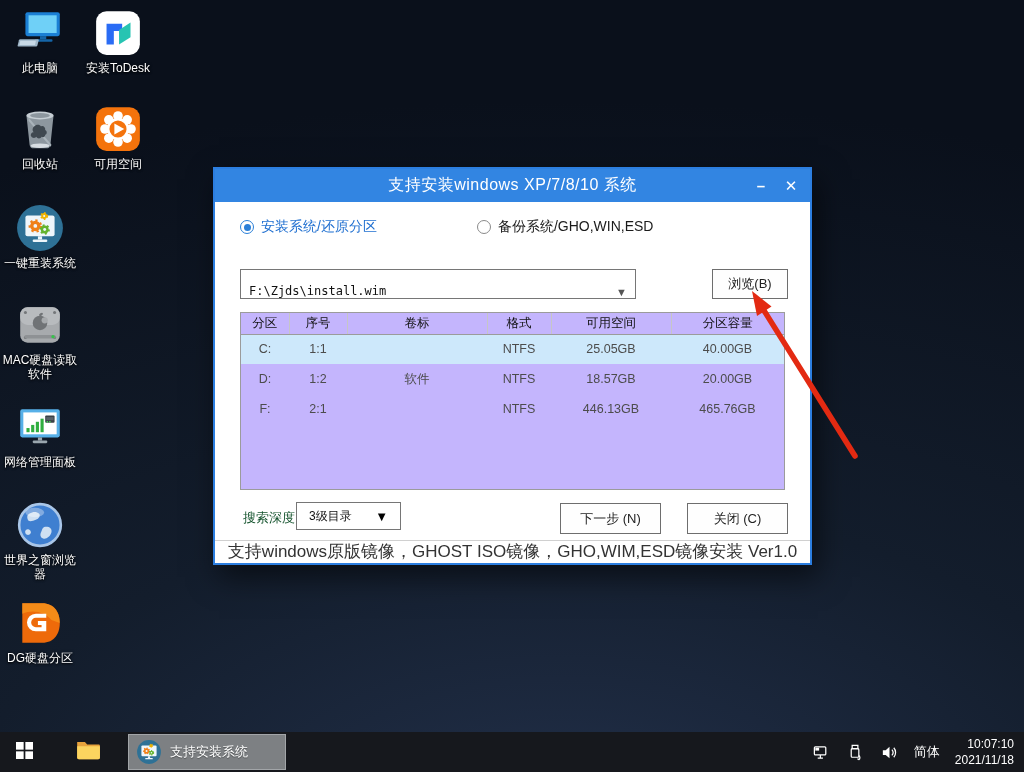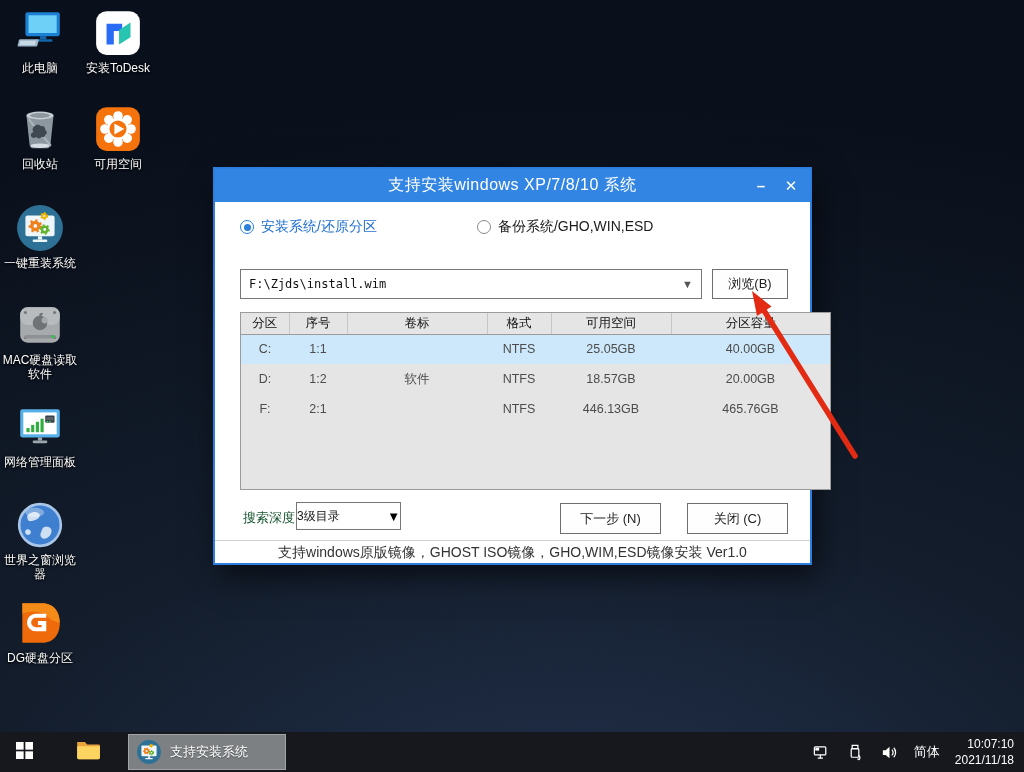--- a/index.html
+++ b/index.html
@@ -33,52 +33,52 @@
   .radio { display:flex; align-items:center; gap:7px; cursor:pointer;text-align:right; }
   .radio + .radio { margin-left:100px; }
   .rcirc { width:14px; height:14px; border-radius:50%; border:1px solid #8a8a8a; background:#fff;
     display:inline-flex; align-items:center; justify-content:center; }
   .radio.sel .rcirc { border-color:#2a7fd8; }
   .radio.sel .rcirc::after { content:""; width:7px; height:7px; border-radius:50%; background:#2a7fd8; }
   .radio.sel .rlbl { color:#1f6fd0; }
   .radio .rlbl { color:#1b1b1b; font-size:14px; }
 
   .path-label { position:absolute; top:43px; left:26px; color:#222; font-size:13px;margin-top:28px; }
-  .combo { position:absolute; top:67px; left:25px; width:462px; height:30px;
-    border:1px solid #767676; background:#fff; display:flex; align-items:center;
+  .combo { position:absolute; top:67px; left:25px; width:396px; height:30px;
+    border:1px solid #767676; background:#fff; display:flex; align-items:flex-end;
     padding:0 8px; cursor:pointer; }
   .combo .ctext { flex:1; font-family:"DejaVu Sans Mono","Liberation Mono",monospace;
     font-size:12px; color:#111; white-space:nowrap; overflow:hidden; }
   .combo .carrow { color:#555; font-size:11px; }
   .btn { border:1px solid #6e6e6e; background:#fefefe; color:#222; font-size:13px;
     cursor:pointer; font-family:inherit; }
   .browse { position:absolute; top:67px; left:497px; width:76px; height:30px; }
 
-  .tablewrap { position:absolute; top:110px; left:25px; width:591px; height:178px;
-    border:1px solid #9b9b9b; background:#e5e5e5; overflow:hidden; }
+  .tablewrap { position:absolute; top:110px; left:25px; width:545px; height:178px;
+    border:1px solid #9b9b9b; background:#c4b5fd; overflow:hidden; }
   table { width:100%; border-collapse:collapse; table-layout:fixed; }
   th { height:21px; font-weight:normal; font-size:12.5px; color:#111;
     border-bottom:1px solid #9b9b9b; }
   th:not(:first-child) { border-left:1px solid #c6c6c6; }
   th:nth-child(1){width:48px} th:nth-child(2){width:58px} th:nth-child(3){width:140px}
   th:nth-child(4){width:64px} th:nth-child(5){width:120px}
   td { height:30px; text-align:center; font-size:12.5px; color:#4c4c4c; }
   tr.selected td { background:#cde8fb; }
 
   .depth-label { position:absolute; top:307px; left:28px; color:#14532d; font-size:13px; }
   .depth-combo { position:absolute; top:300px; left:81px; width:105px; height:28px;
     border:1px solid #767676; background:#fff; display:flex; align-items:center;
-    padding:0 0; cursor:pointer; }
+    padding:0 12px; cursor:pointer; }
   .depth-combo .ctext { flex:1; font-size:12px; color:#111;
     font-family:"Liberation Sans",sans-serif; }
   .btn-next { position:absolute; top:301px; left:345px; width:101px; height:31px; }
   .btn-close { position:absolute; top:301px; left:472px; width:101px; height:31px; }
 
   .dfooter { height:23px; border-top:1px solid #d0d0d0; background:#fff;
-    text-align:center; font-size:14px; color:#333; line-height:22px; }
+    text-align:center; font-size:17px; color:#333; line-height:22px; }
 
   
   .arrow-svg { position:absolute; inset:0; width:1024px; height:772px;
     pointer-events:none; z-index:9; }
 
   
   .taskbar { position:absolute; left:0; bottom:0; width:1024px; height:40px;
     background:#16181d; display:flex; align-items:center; z-index:10; }
   .tbtn { width:48px; height:40px; display:flex; align-items:center;
     justify-content:center; cursor:pointer; }

